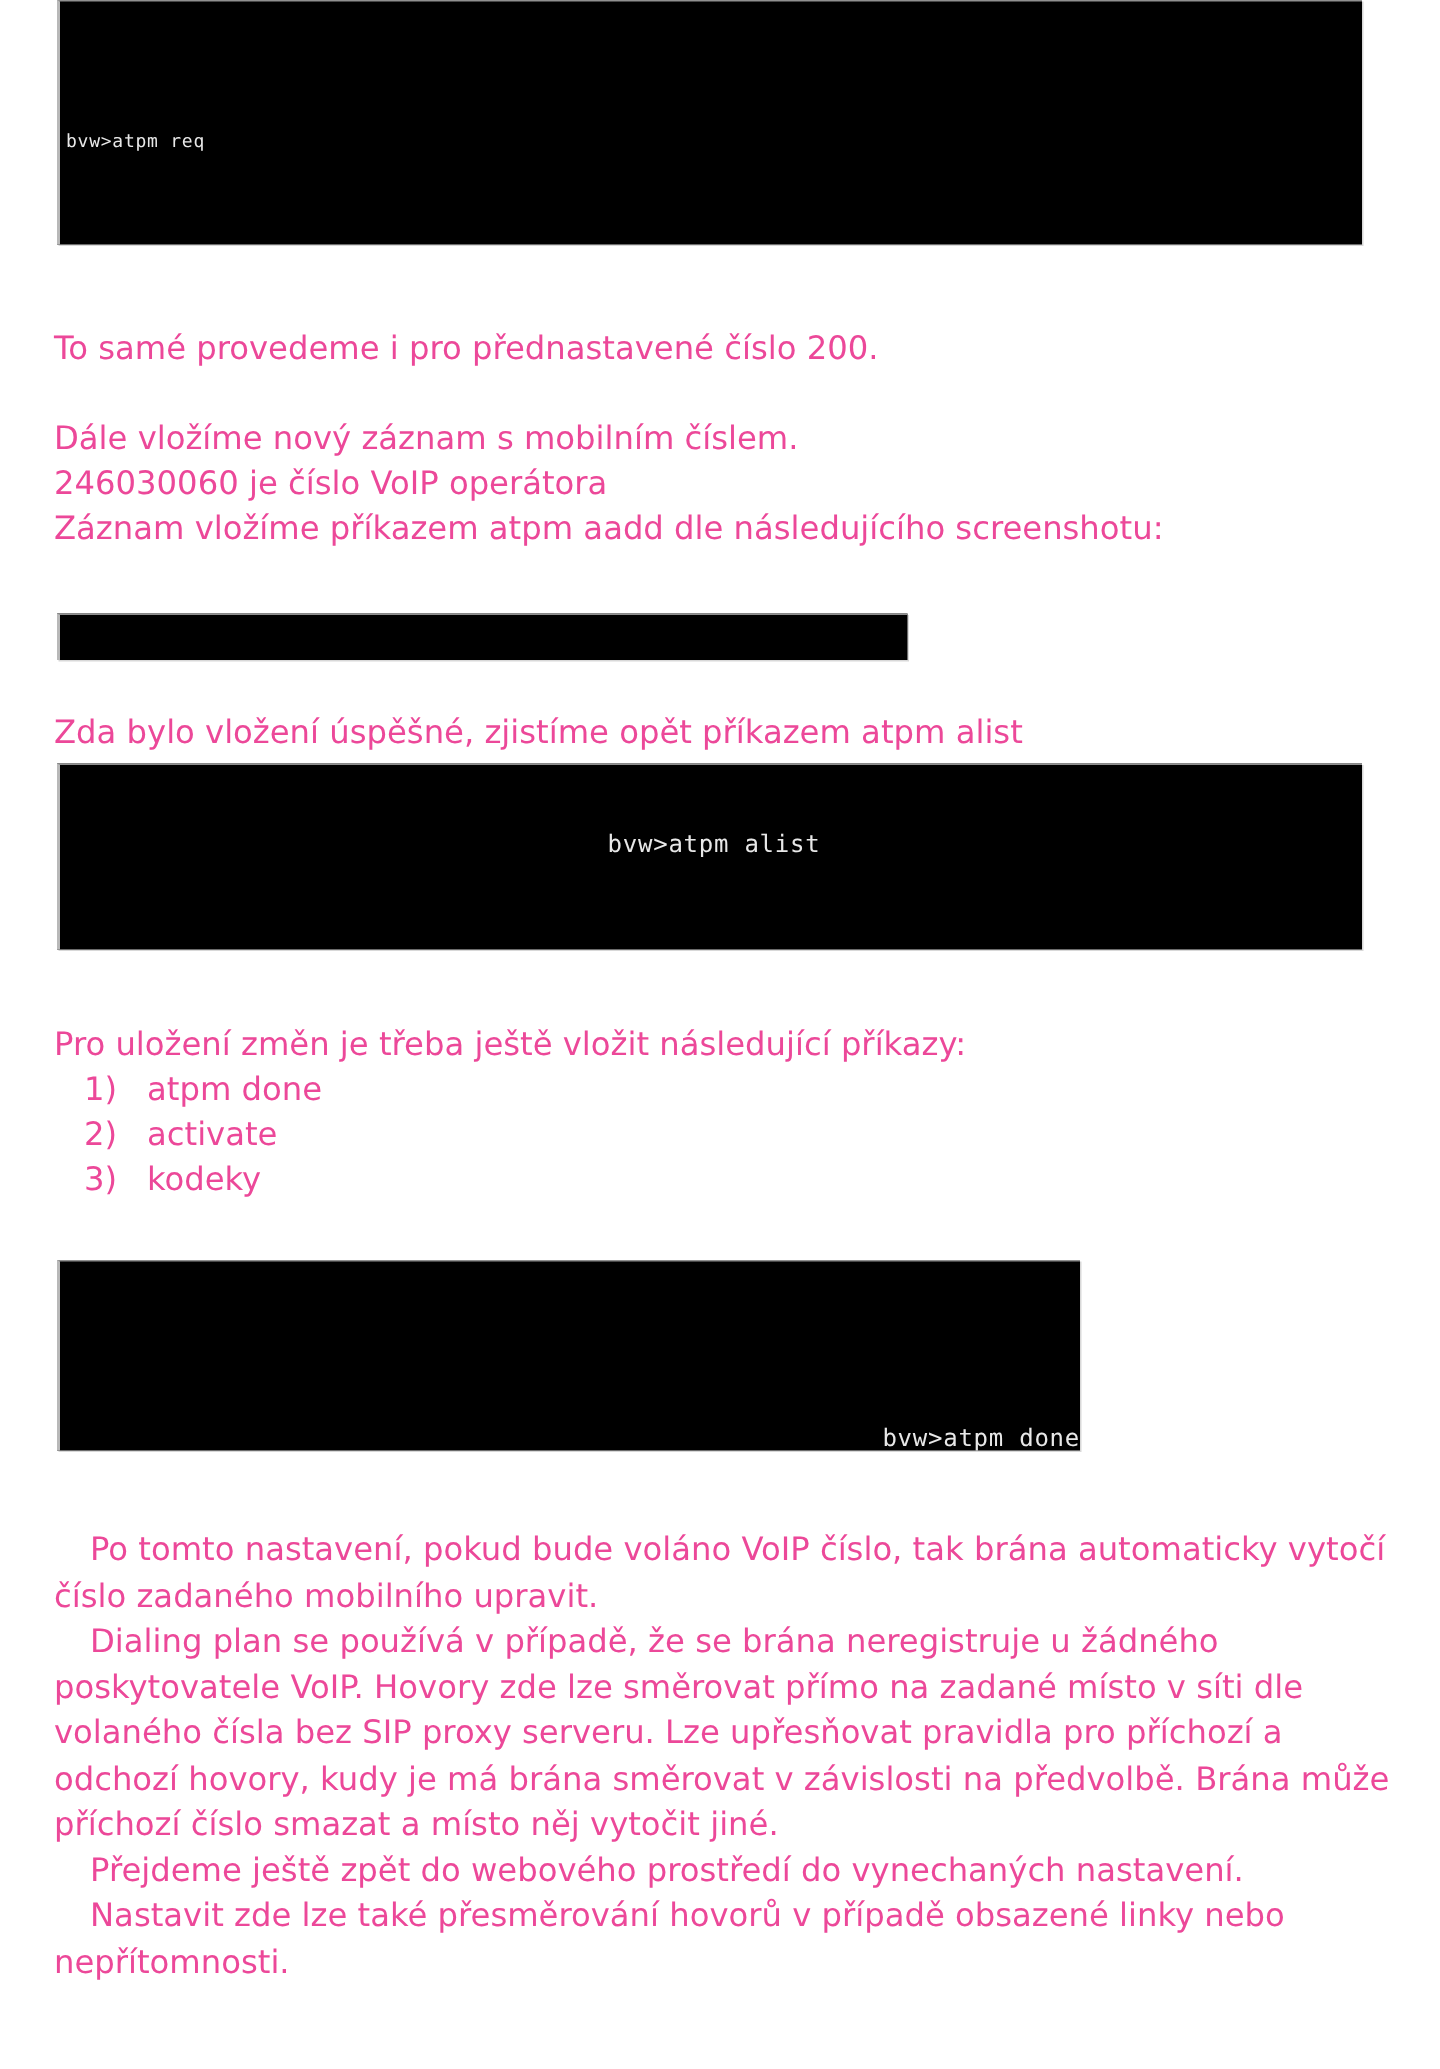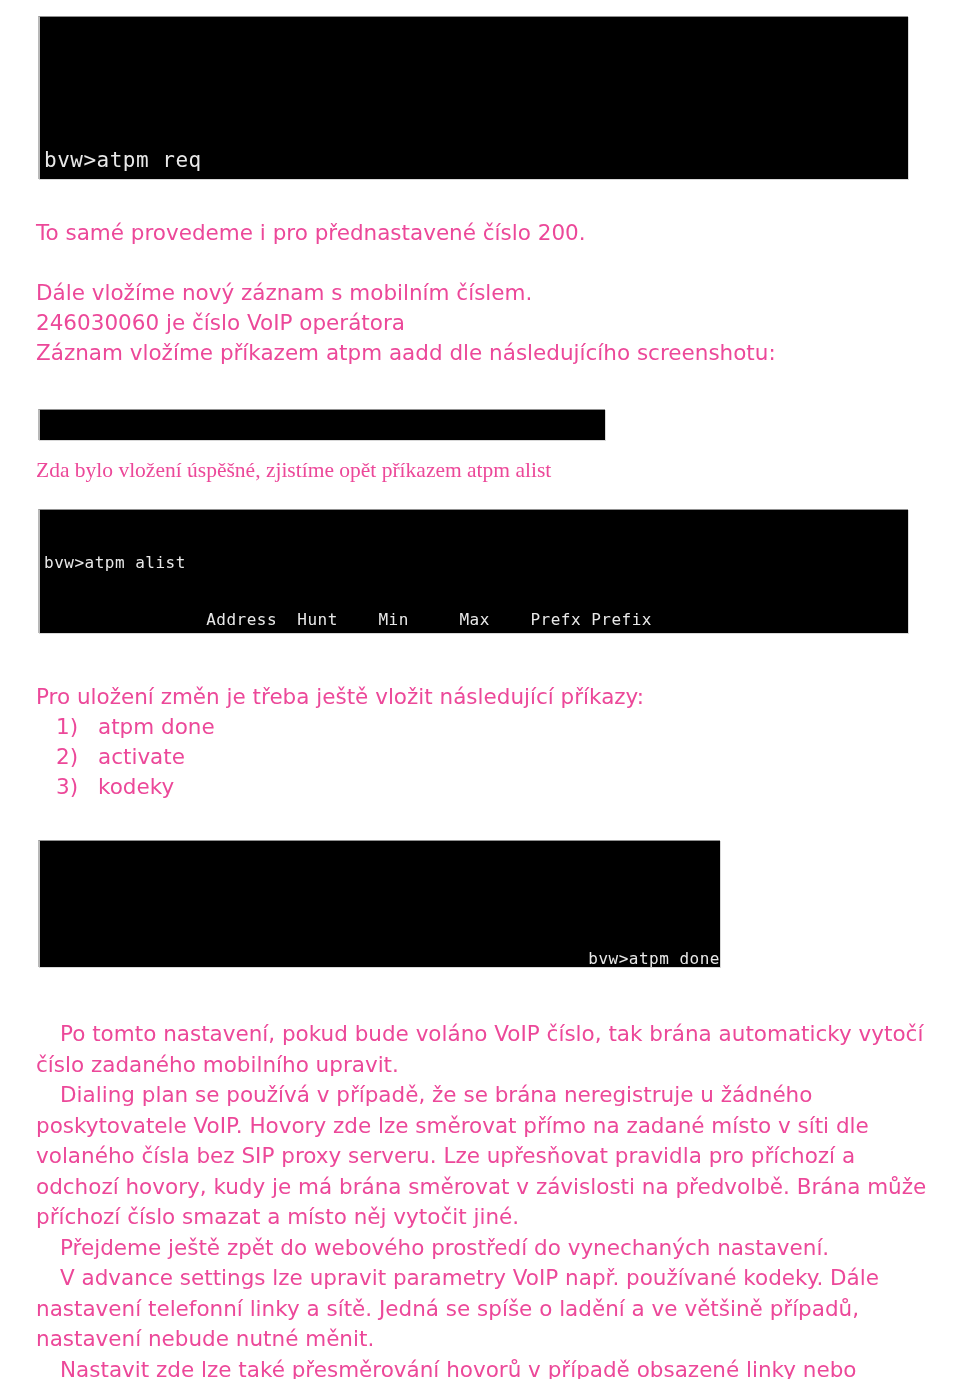--- a/index.html
+++ b/index.html
@@ -43,38 +43,39 @@
     top: 0;
     height: 14px;
     overflow: hidden;
     white-space: pre;
     line-height: 19px;
     color: #e8e8e8;
   }
 
   
   #term-alist-200 {
-    left: 38px; top: 16px; width: 870px; height: 163px;
-    font-size: 21px;
+    left: 38px; top: 0px; width: 870px; height: 163px;
+    font-size: 12px;
     padding: 0 0 0 4px;
   }
   #term-alist-200 .body { margin-top: 14px; }
 
   
   #term-aadd {
     left: 38px; top: 409px; width: 567px; height: 31px;
     font-size: 16px;
     padding: 5px 0 0 4px;
   }
 
   
   #term-alist-mobile {
     left: 38px; top: 509px; width: 870px; height: 124px;
     font-size: 16px;
     padding: 5px 0 0 4px;
+    text-align: center;
   }
 
   
   #term-commit {
     left: 38px; top: 840px; width: 682px; height: 127px;
     font-size: 16px;
     padding: 0 0 0 4px;
     text-align: right;
   }
   #term-commit .body { margin-top: 13px; }
@@ -86,21 +87,21 @@
     width: 890px;
     font-size: 21.5px;
     line-height: 30px;
     font-family: "DejaVu Sans", "Liberation Sans", sans-serif;
     color: #ec4899;
   }
   .prose p { margin: 0; }
   .indent { text-indent: 24px; }
 
   #block-intro  { top: 218px; }
-  #block-zda    { top: 455px; font-family: Liberation Serif, serif; }
+  #block-zda    { top: 474px; }
   #block-save   { top: 682px; }
   #block-tail   { top: 1019px; width: 905px; line-height: 30.5px; }
 
   ol.cmdlist {
     margin: 0;
     padding: 0 0 0 20px;
     list-style: none;
   }
   ol.cmdlist li {
     position: relative;
@@ -142,21 +143,20 @@
 <div class="term" id="term-aadd">
   
 </div>
 
 <div class="prose" id="block-zda">
   <p>Zda bylo vložení úspěšné, zjistíme opět příkazem atpm alist</p>
 </div>
 
 <div class="term" id="term-alist-mobile">
   <div class="line">bvw&gt;atpm alist</div>
-  <div class="line">                Address  Hunt    Min     Max    Prefx Prefix</div>
   
   
   
   
 </div>
 
 <div class="prose" id="block-save">
   <p>Pro uložení změn je třeba ještě vložit následující příkazy:</p>
   <ol class="cmdlist">
     <li>
@@ -185,16 +185,15 @@
     
     
     
   </div>
 </div>
 
 <div class="prose" id="block-tail">
   <p class="indent">Po tomto nastavení, pokud bude voláno VoIP číslo, tak brána automaticky vytočí číslo zadaného mobilního upravit.</p>
   <p class="indent">Dialing plan se používá v případě, že se brána neregistruje u žádného poskytovatele VoIP. Hovory zde lze směrovat přímo na zadané místo v síti dle volaného čísla bez SIP proxy serveru. Lze upřesňovat pravidla pro příchozí a odchozí hovory, kudy je má brána směrovat v závislosti na předvolbě. Brána může příchozí číslo smazat a místo něj vytočit jiné.</p>
   <p class="indent">Přejdeme ještě zpět do webového prostředí do vynechaných nastavení.</p>
-  <p class="indent">V advance settings lze upravit parametry VoIP např. používané kodeky. Dále nastavení telefonní linky a sítě. Jedná se spíše o ladění a ve většině případů, nastavení nebude nutné měnit.</p>
   <p class="indent">Nastavit zde lze také přesměrování hovorů v případě obsazené linky nebo nepřítomnosti.</p>
 
 </div>
 
 </body></html>

